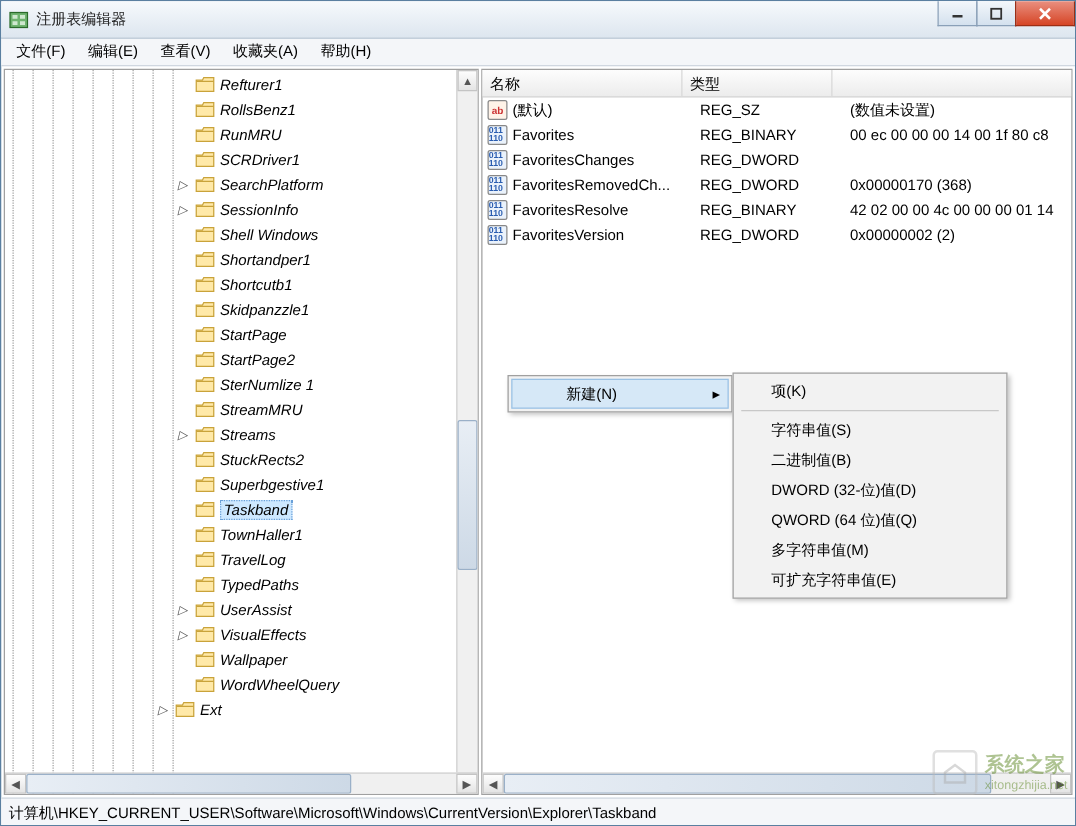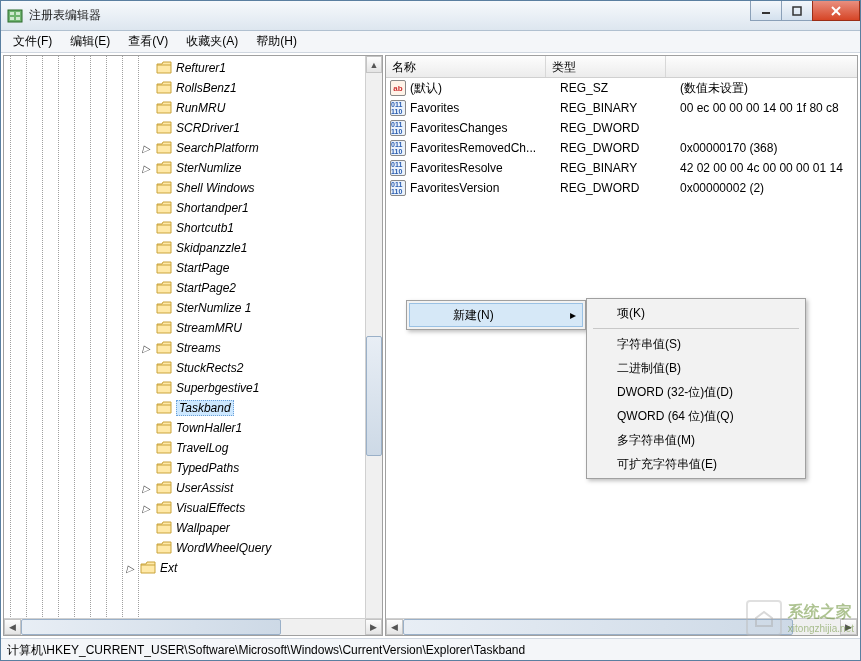--- a/index.html
+++ b/index.html
@@ -381,21 +381,21 @@
               <span class="label">SearchPlatform</span>
             </div>
             <div class="tree-item">
               <span class="expander">▷</span>
               <span class="folder-icon">
                 <svg width="16" height="14">
                   <path d="M1 3 L6 3 L7 1 L15 1 L15 12 L1 12 Z" fill="#ffe9a8" stroke="#c9a33a"></path>
                   <path d="M1 4 L15 4" stroke="#c9a33a"></path>
                 </svg>
               </span>
-              <span class="label">SterNumlize</span>
+              <span class="label">SessionInfo</span>
             </div>
             <div class="tree-item">
               <span class="expander"></span>
               <span class="folder-icon">
                 <svg width="16" height="14">
                   <path d="M1 3 L6 3 L7 1 L15 1 L15 12 L1 12 Z" fill="#ffe9a8" stroke="#c9a33a"></path>
                   <path d="M1 4 L15 4" stroke="#c9a33a"></path>
                 </svg>
               </span>
               <span class="label">Shell Windows</span>

